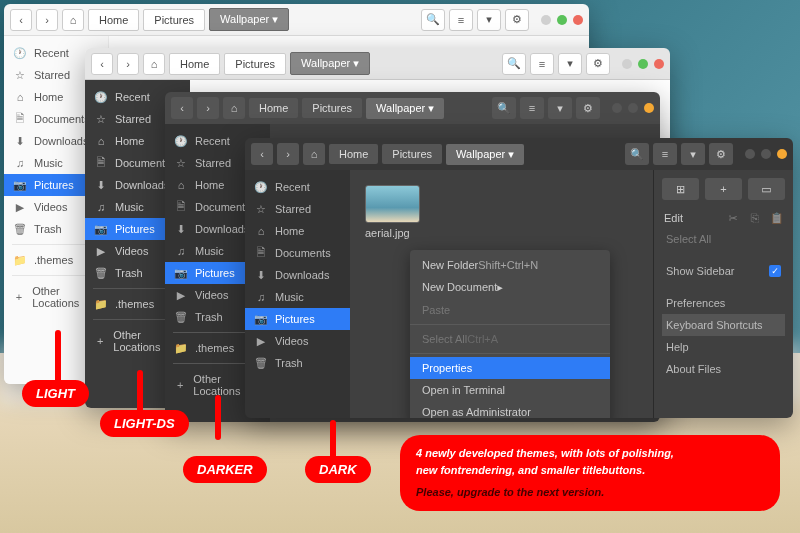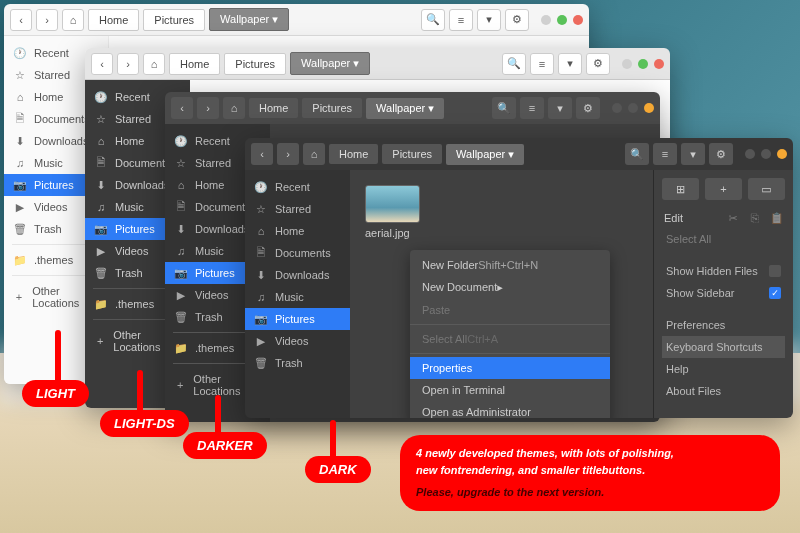--- a/index.html
+++ b/index.html
@@ -393,24 +393,20 @@
         <span style="flex:1"></span>
         <span class="ic" style="opacity:0.4">✂</span>
         <span class="ic" style="opacity:0.4">⎘</span>
         <span class="ic" style="opacity:0.4">📋</span>
       </div>
       <div class="panel-item" style="opacity:0.5">
           <span>Select All</span>
         </div>
       <div style="height:10px"></div>
       <div class="panel-item">
-          <span>Show Hidden Files</span>
-          <span class="chk"></span>
-        </div>
-      <div class="panel-item">
           <span>Show Sidebar</span>
           <span class="chk on">✓</span>
         </div>
       <div style="height:10px"></div>
       <div class="panel-item">
           <span>Preferences</span>
         </div>
       <div class="panel-item sel">
           <span>Keyboard Shortcuts</span>
         </div>
@@ -424,21 +420,21 @@
   </div>
 </div>
 
 <div class="stem" style="left:55px;top:330px;height:55px"></div>
 <div class="label" style="left:22px;top:380px">LIGHT</div>
 
 <div class="stem" style="left:137px;top:370px;height:45px"></div>
 <div class="label" style="left:100px;top:410px">LIGHT-DS</div>
 
 <div class="stem" style="left:215px;top:395px;height:45px"></div>
-<div class="label" style="left:183px;top:432px">DARKER</div>
+<div class="label" style="left:183px;top:456px">DARKER</div>
 
 <div class="stem" style="left:330px;top:420px;height:40px"></div>
 <div class="label" style="left:305px;top:456px">DARK</div>
 
 <div class="promo" style="left:400px;top:435px;width:380px">
   <div>4 newly developed themes, with lots of polishing,</div>
   <div>new fontrendering, and smaller titlebuttons.</div>
   <div class="sub" style="margin-top:6px">Please, upgrade to the next version.</div>
 </div>
 

